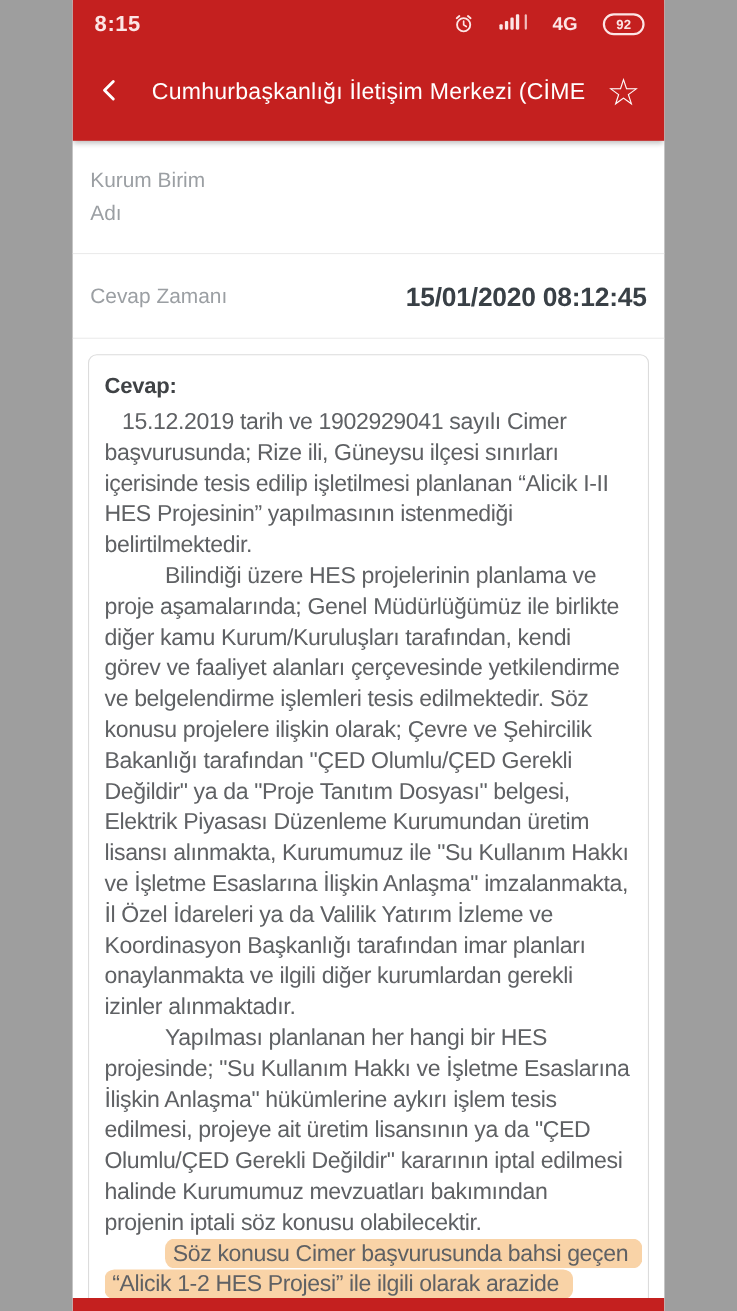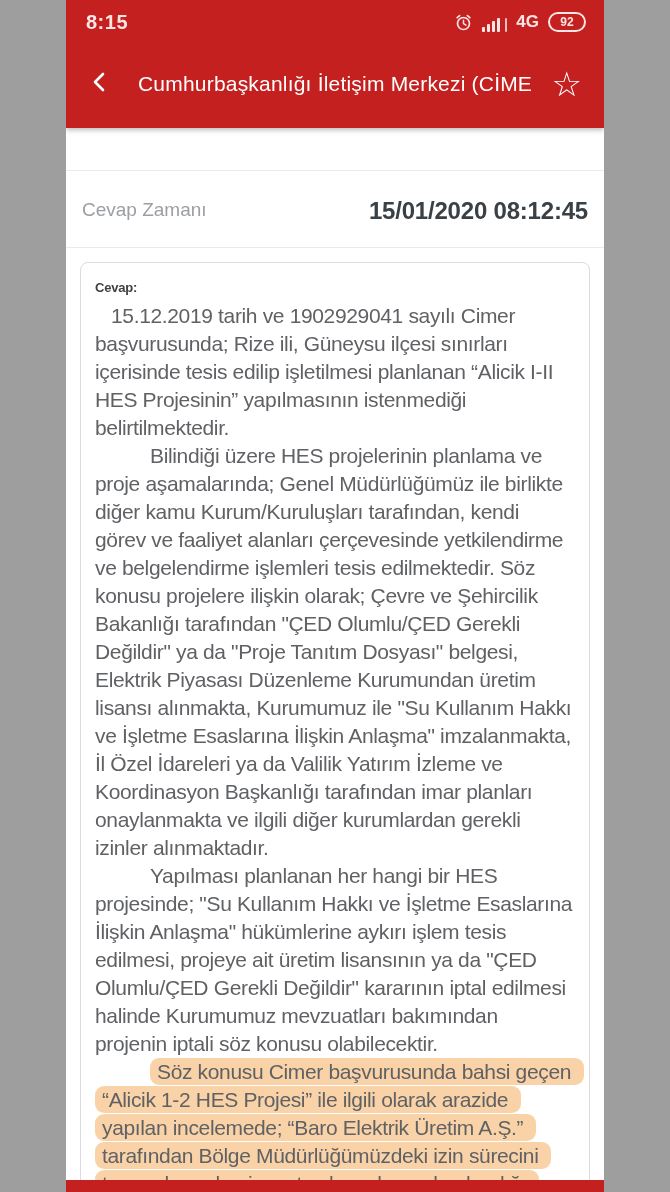--- a/index.html
+++ b/index.html
@@ -14,21 +14,21 @@
     position:relative;width:538px;height:1192px;margin:0 auto;
     background:#fff;overflow:hidden;
   }
   
   .top-red{background:var(--red);box-shadow:0 2px 5px rgba(0,0,0,.28);}
   .statusbar{
     height:40px;display:flex;align-items:center;justify-content:space-between;
     padding:4px 18px 0 20px;color:rgba(255,240,240,.95);
   }
   .sb-time{font-size:20px;font-weight:700;letter-spacing:.5px;}
-  .sb-right{display:flex;align-items:flex-end;gap:9px;}
+  .sb-right{display:flex;align-items:flex-start;gap:23px;}
   .sb-bars{display:flex;align-items:flex-end;gap:2px;height:15px;}
   .sb-bars i{display:block;width:3px;background:rgba(255,240,240,.95);border-radius:1px;}
   .sb-bars i:nth-child(1){height:5px}
   .sb-bars i:nth-child(2){height:8px}
   .sb-bars i:nth-child(3){height:11px}
   .sb-bars i:nth-child(4){height:14px}
   .sb-bars i.sep{height:14px;width:2px;margin-left:3px;opacity:.8}
   .sb-net{font-size:17px;font-weight:700;}
   .sb-batt{
     min-width:38px;height:20px;border:2px solid rgba(255,240,240,.95);
@@ -63,21 +63,21 @@
   .row.time-row{padding-top:24px;padding-bottom:20px;}
   .row.time-row .label{max-width:none;}
   .row.time-row .value{font-size:24px;}
   
   .card{
     margin:14px 14px 0 14px;border:1px solid #dcdcdc;border-radius:8px;
     padding:17px 14px 18px 14px;min-height:805px;
     display:flex;flex-direction:column;
   }
   .card .heading{
-    font-size:13px;font-weight:700;color:#3f4245;margin-bottom:7px;
+    font-size:20px;font-weight:700;color:#3f4245;margin-bottom:7px;
     letter-spacing:-0.2px;
   }
   .card p{
     font-size:21px;line-height:28px;color:var(--body);
     letter-spacing:-0.35px;white-space:pre-wrap;
   }
   .indent-small{text-indent:16px;}
   .indent-tab{text-indent:55px;}
   .hl{
     background:var(--hl);
@@ -132,20 +132,21 @@
         </span>
       </span>
       <span class="title">Cumhurbaşkanlığı İletişim Merkezi (CİMER</span>
       <span class="star">☆</span>
     </div>
   </div>
 
   <div class="content">
 
     <div class="row">
+      <div class="label">Kurum Birim Adı</div>
     </div>
 
     <div class="row time-row">
       <div class="label">Cevap Zamanı</div>
       <div class="value">15/01/2020 08:12:45</div>
     </div>
 
     <div class="card">
       <div class="heading">Cevap:</div>
       <div id="paragraphs">

